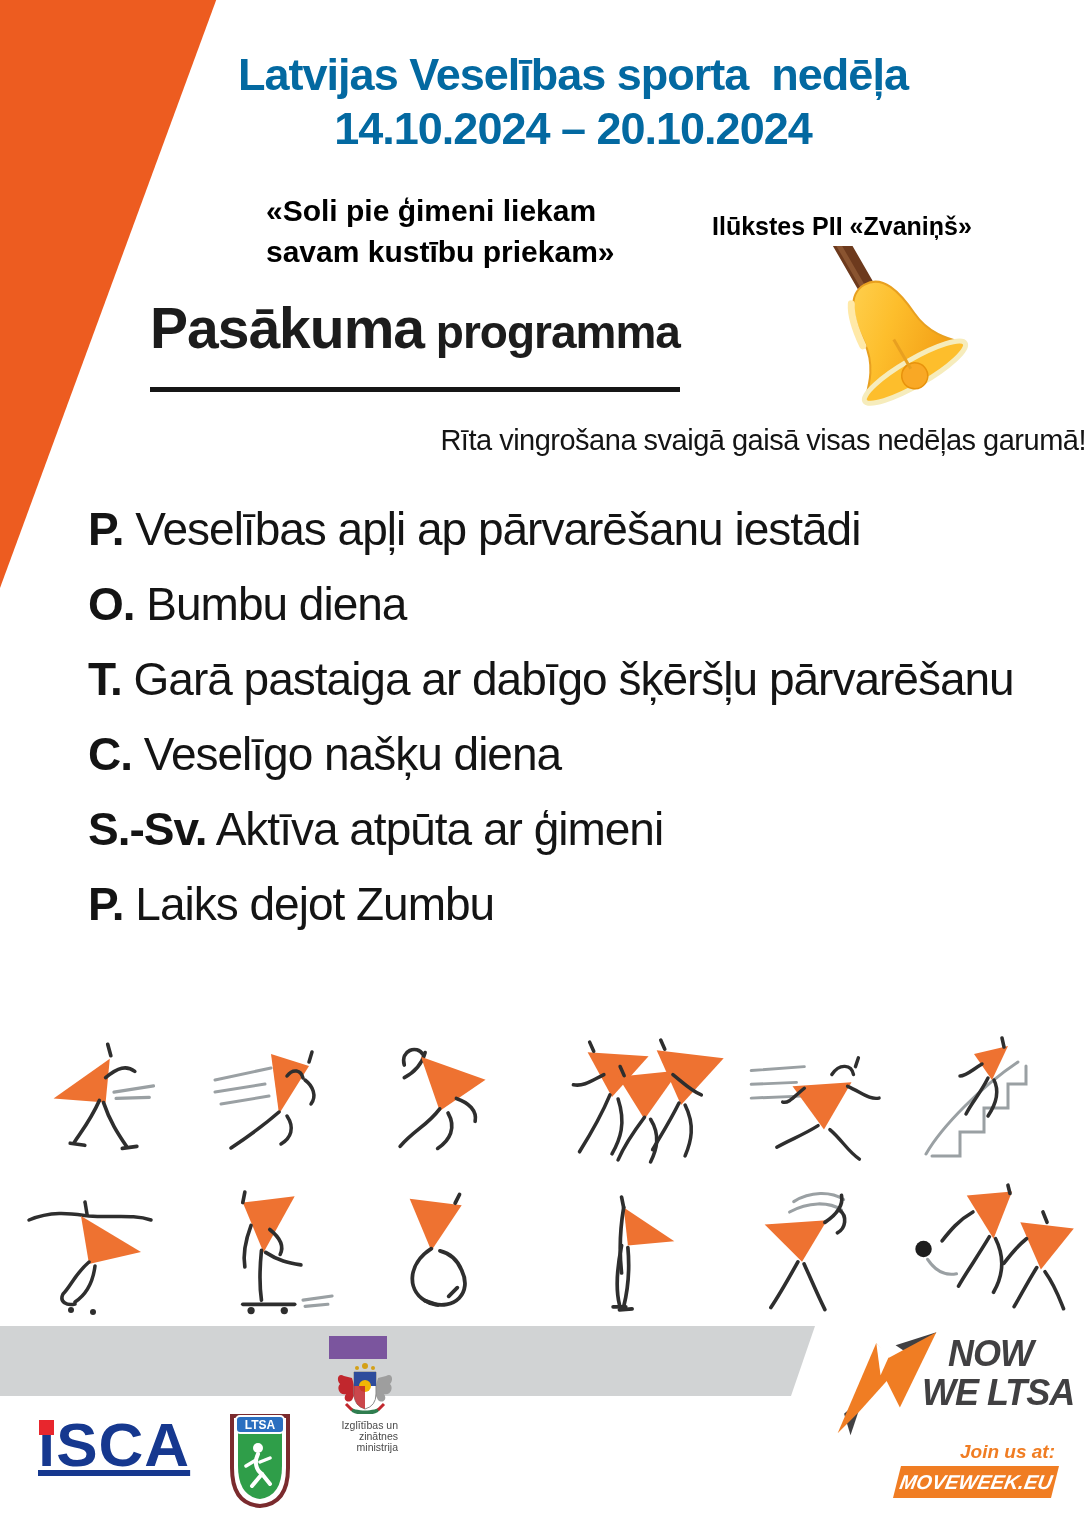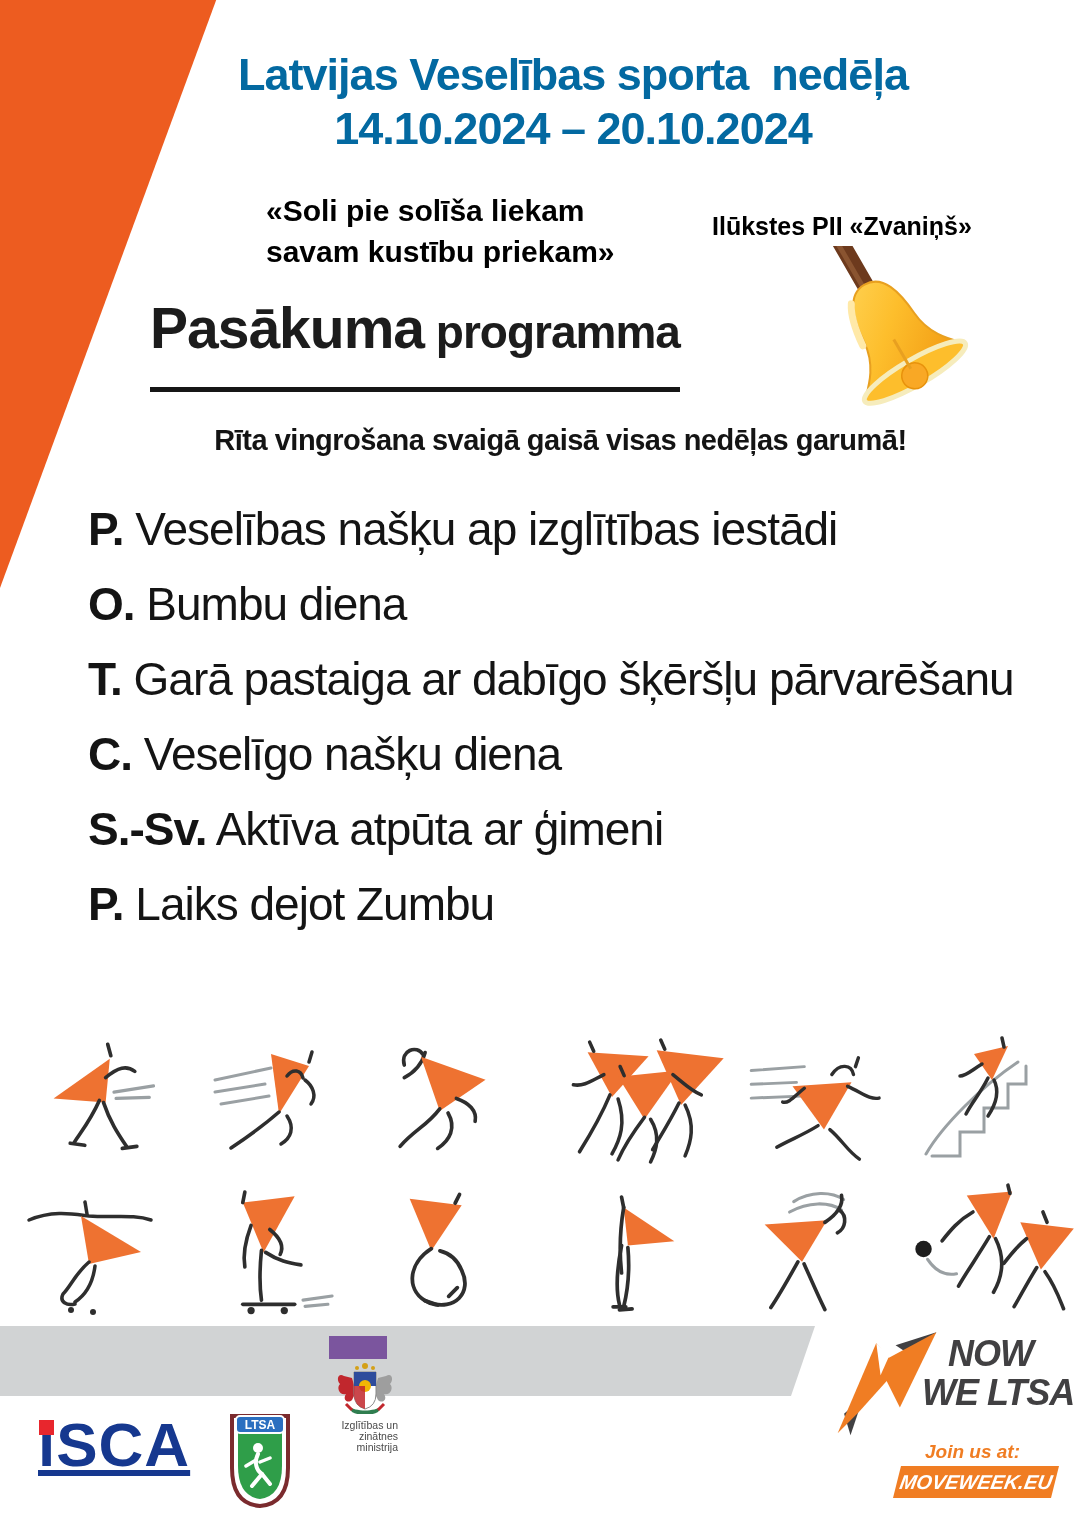--- a/index.html
+++ b/index.html
@@ -34,22 +34,22 @@
   }
   .heading{
     left:150px;top:295px;
     border-bottom:5px solid #161616;
     padding-bottom:26px;
     white-space:nowrap;
   }
   .heading .big{font-size:57px;font-weight:700;letter-spacing:-1px;color:#1c1c1c;}
   .heading .small{font-size:46px;font-weight:700;letter-spacing:-1px;color:#1c1c1c;}
   .subtitle{
-    left:0;right:0;top:424px;text-align:center;
-    font-size:29px;font-weight:700;color:#141414;letter-spacing:-0.5px;padding-left:35px;
+    left:0;right:0;top:424px;text-align:right;
+    font-size:29px;font-weight:400;color:#141414;letter-spacing:-0.5px;padding-left:35px;
   }
   .program{
     left:88px;top:492px;width:940px;
   }
   .prog-line{
     font-size:46px;line-height:75px;letter-spacing:-1px;color:#141414;
   }
   .prog-day{font-weight:700;}
   .figrow svg{position:absolute;}
   .gray-bar{
@@ -61,21 +61,21 @@
     left:948px;top:1335px;
     font-size:36px;font-weight:800;font-style:italic;
     color:#414042;letter-spacing:-1px;line-height:38px;
   }
   .nwm-wemove{
     left:922px;top:1374px;
     font-size:36px;font-weight:800;font-style:italic;
     color:#414042;letter-spacing:-1px;line-height:38px;
   }
   .nwm-join{
-    left:925px;top:1441px;width:130px;text-align:left;
+    left:925px;top:1441px;width:130px;text-align:right;
     font-size:19px;font-weight:700;font-style:italic;color:#F07D23;
   }
   .nwm-url{
     left:897px;top:1466px;width:158px;height:32px;
     background:#F07D23;transform:skewX(-14deg);
     display:flex;align-items:center;justify-content:center;
   }
   .nwm-url span{
     transform:skewX(4deg);
     font-size:20px;font-weight:800;font-style:italic;color:#ffffff;letter-spacing:0;
@@ -102,21 +102,21 @@
 </style>
 </head>
 <body>
 
 <div class="poster">
 
   <div class="abs wedge"></div>
 
   <div class="abs title"><span>Latvijas Veselības sporta  nedēļa</span><br><span>14.10.2024 – 20.10.2024</span></div>
 
-  <div class="abs quote"><span>«Soli pie solīša liekam</span><br><span>savam kustību priekam»</span></div>
+  <div class="abs quote"><span>«Soli pie ģimeni liekam</span><br><span>savam kustību priekam»</span></div>
 
   <div class="abs org">Ilūkstes PII «Zvaniņš»</div>
 
   <div class="abs heading"><span class="big">Pasākuma</span><span class="small"> programma</span></div>
 
   <svg class="abs" style="left:792px;top:246px;" width="210" height="180" viewBox="0 0 210 180">
     <defs>
       <linearGradient id="gold" x1="0" y1="0" x2="1" y2="1">
         <stop offset="0" stop-color="#FFD85E"></stop>
         <stop offset="0.5" stop-color="#FDBE2C"></stop>
@@ -130,21 +130,21 @@
       <path d="M84 40 C76 52 74 70 73 82" stroke="#FFE9A8" stroke-width="7" fill="none" stroke-linecap="round"></path>
       <ellipse cx="105" cy="131" rx="58" ry="13" fill="#FDBE2C" stroke="#F6ECBC" stroke-width="5"></ellipse>
       <circle cx="103" cy="134" r="13" fill="#F9A825" stroke="#E8920C" stroke-width="1.5"></circle>
       <line x1="103" y1="92" x2="103" y2="126" stroke="#E8A020" stroke-width="3"></line>
     </g>
   </svg>
 
   <div class="abs subtitle">Rīta vingrošana svaigā gaisā visas nedēļas garumā!</div>
 
   <div class="abs program">
-    <div class="prog-line"><span class="prog-day">P.</span> <span>Veselības našķu ap izglītības iestādi</span></div>
+    <div class="prog-line"><span class="prog-day">P.</span> <span>Veselības apļi ap pārvarēšanu iestādi</span></div>
     <div class="prog-line"><span class="prog-day">O.</span> <span>Bumbu diena</span></div>
     <div class="prog-line"><span class="prog-day">T.</span> <span>Garā pastaiga ar dabīgo šķēršļu pārvarēšanu</span></div>
     <div class="prog-line"><span class="prog-day">C.</span> <span>Veselīgo našķu diena</span></div>
     <div class="prog-line"><span class="prog-day">S.-Sv.</span> <span>Aktīva atpūta ar ģimeni</span></div>
     <div class="prog-line"><span class="prog-day">P.</span> <span>Laiks dejot Zumbu</span></div>
   </div>
 
   <div class="figrow">
     <svg style="left:35px;top:1038px;" class="abs" width="135" height="125" viewBox="0 0 110 120">
       <polygon class="fig-tri" points="8,58 62,20 58,62"></polygon>

